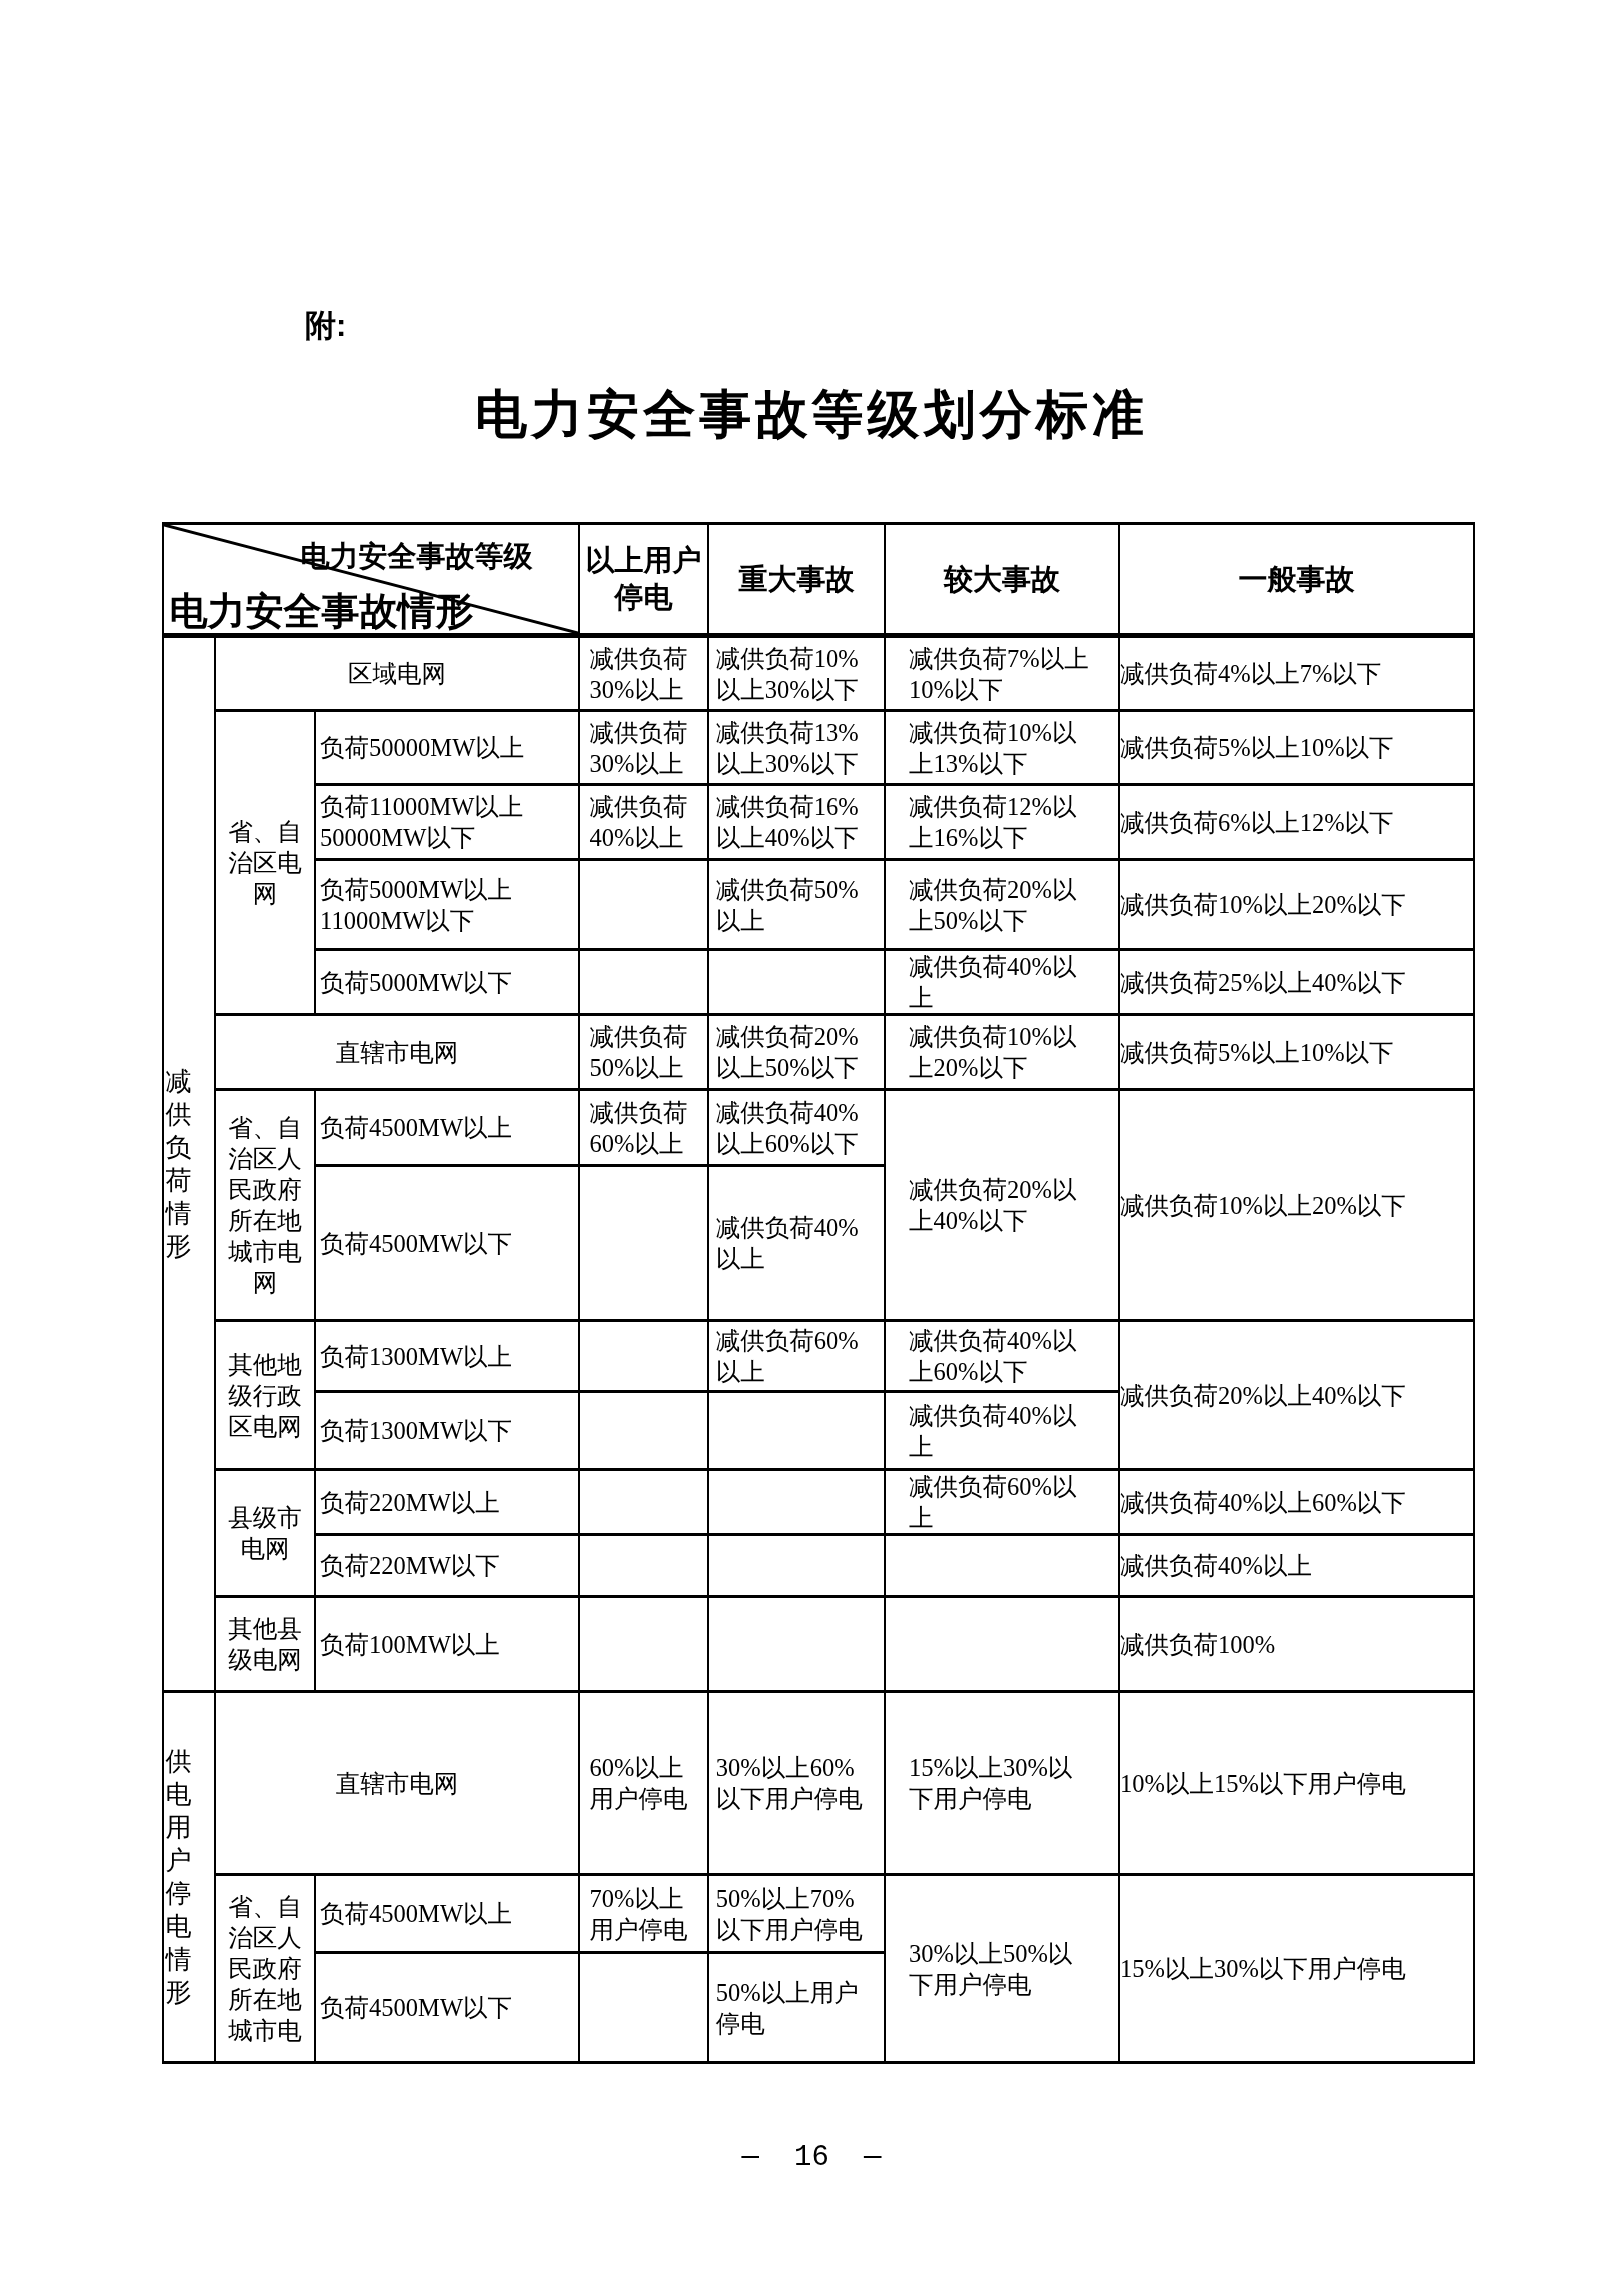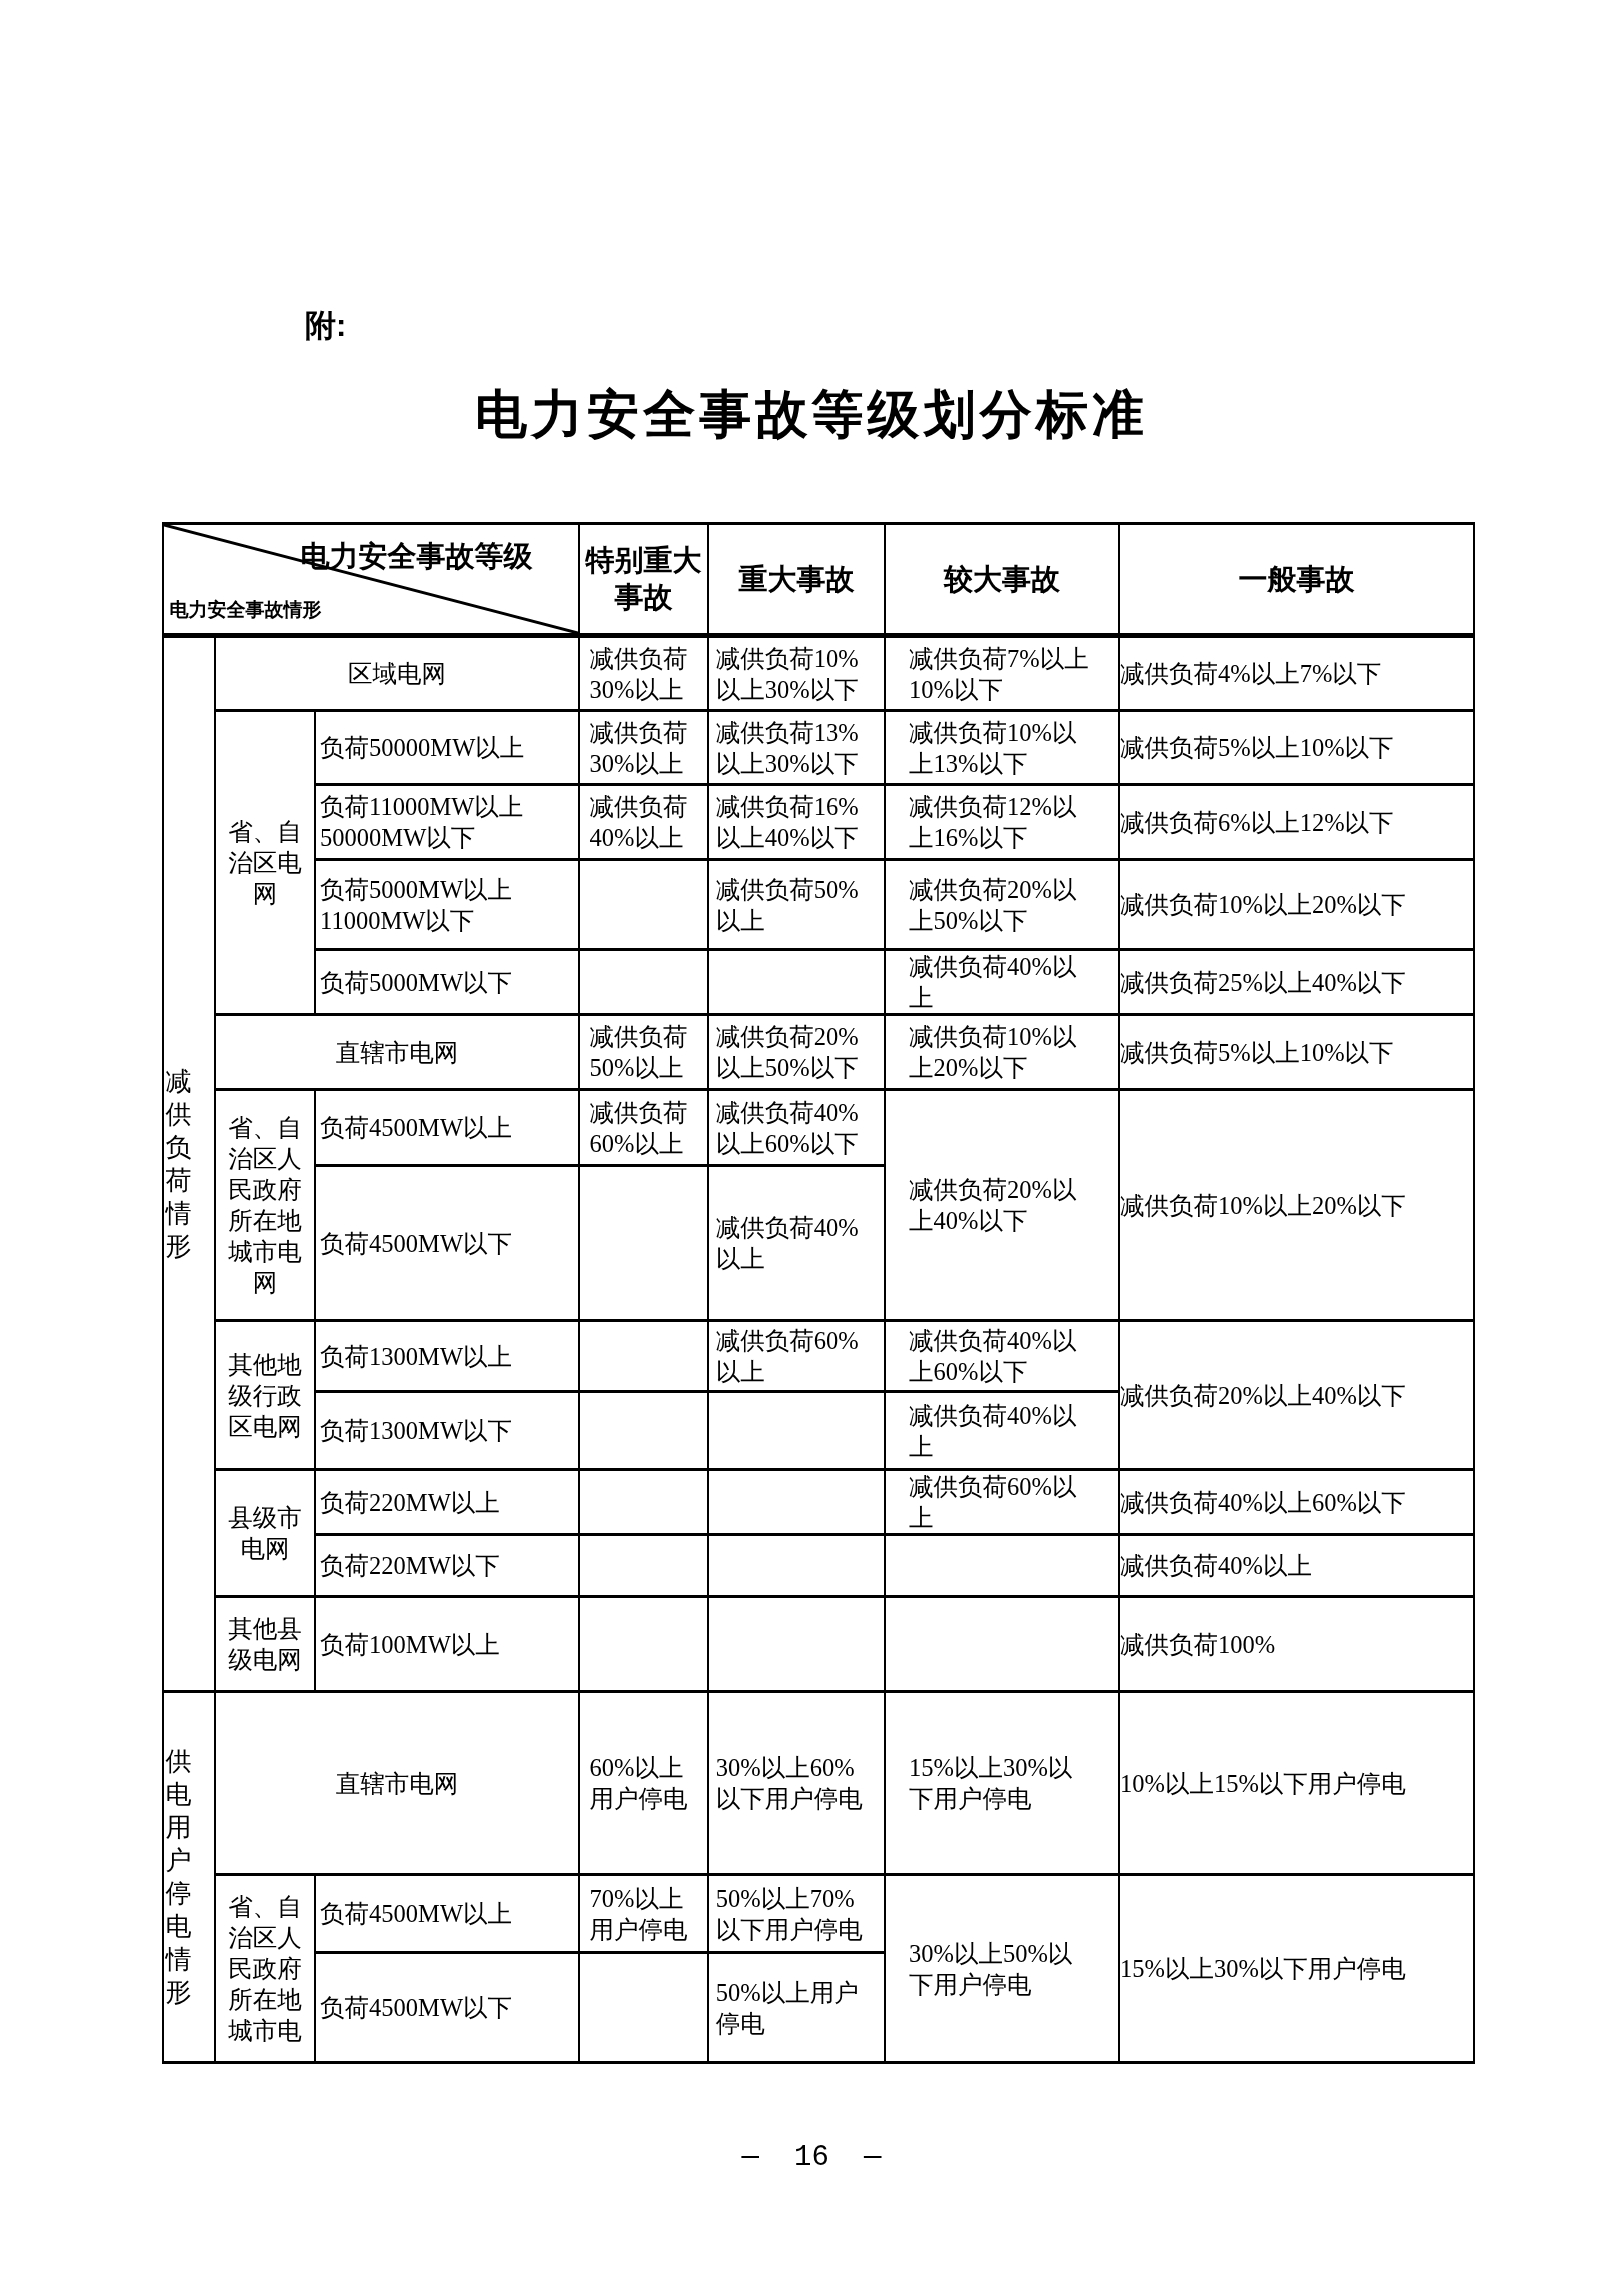--- a/index.html
+++ b/index.html
@@ -9,21 +9,21 @@
   .attach{position:absolute;left:305px;top:305px;font-size:31px;color:#000;}
   .title{position:absolute;left:0;right:0;top:368px;margin:12px;text-align:center;font-size:52px;letter-spacing:4.1px;color:#000;}
   .grade-table{position:absolute;left:162px;top:522px;width:1310px;border-collapse:collapse;table-layout:fixed;}
   .grade-table td{border:2.7px solid #000;border-top-width:3.4px;border-bottom-width:3.4px;vertical-align:middle;font-size:24.5px;line-height:31px;color:#000;padding:0;overflow:hidden;}
   tr.hdr td{border-bottom-width:5.5px;}
   td.h{text-align:center;font-size:29px;line-height:37px;font-family:"Liberation Sans",sans-serif;font-weight:bold;word-break:break-all;padding:0 1.4px;}
   td.corner{position:relative;padding:0;}
   .corner svg{position:absolute;top:0;left:0;width:100%;height:100%;display:block;}
   .corner line{stroke:#000;stroke-width:3;}
   .corner-top{position:absolute;top:13.6px;left:102px;right:11px;text-align:center;font-size:29px;line-height:34px;}
-  .corner-bottom{position:absolute;bottom:5.5px;left:5.5px;font-size:19px;line-height:34px;font-family:Liberation Mono, monospace;}
+  .corner-bottom{position:absolute;bottom:5.5px;left:5.5px;font-size:38px;line-height:34px;}
   td.sec{font-family:"Liberation Sans",sans-serif;font-weight:normal;font-size:26px;line-height:33px;text-align:left;word-break:break-all;line-break:anywhere;padding:0 1.4px;}
   td.grp{text-align:center;word-break:break-all;line-break:anywhere;padding:0 4.1px;border-radius:11px;}
   td.grpc{text-align:center;}
   td.sub{text-align:left;padding:0 4.1px;}
   td.val{text-align:left;}
   td.vA{padding:0 9.5px;}
   td.vB{padding:0 6.8px;}
   td.vC{padding:0 23px;margin-left:8px;}
   td.vD{padding:0 0;}
   .footer{position:absolute;left:0;right:0;top:2141px;text-align:center;font-size:29px;word-spacing:17.7px;color:#000;font-family:Liberation Mono, monospace;}
@@ -48,21 +48,21 @@
     </colgroup>
     <tbody>
       <tr class="hdr" style="height:112px">
         <td colspan="3" class="corner">
           <svg preserveAspectRatio="none" viewBox="0 0 100 100">
             <line x1="0" y1="0" x2="100" y2="100" vector-effect="non-scaling-stroke"></line>
           </svg>
           <div class="corner-top hei">电力安全事故等级</div>
           <div class="corner-bottom hei">电力安全事故情形</div>
         </td>
-        <td class="h">特别重大事故</td>
+        <td class="h">以上用户停电</td>
         <td class="h">重大事故</td>
         <td class="h">较大事故</td>
         <td class="h">一般事故</td>
       </tr>
 
       <tr style="height:75px">
         <td rowspan="13" class="sec">减供负荷情形</td>
         <td colspan="2" class="grpc">区域电网</td>
         <td class="val vA">减供负荷30%以上</td>
         <td class="val vB">减供负荷10%以上30%以下</td>

